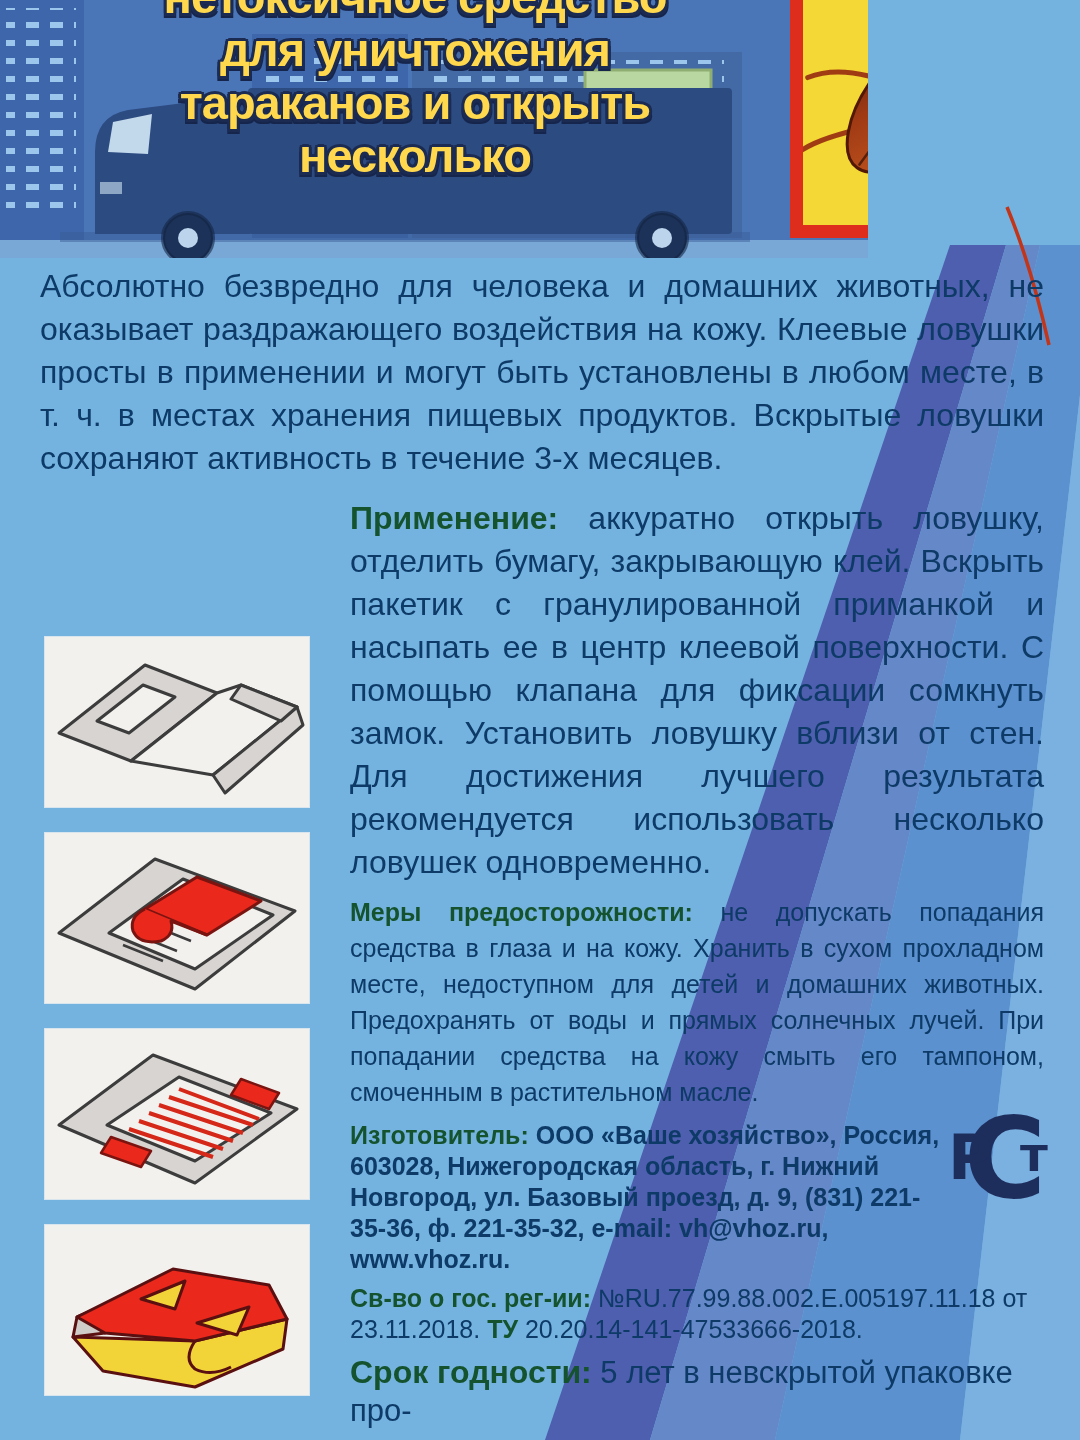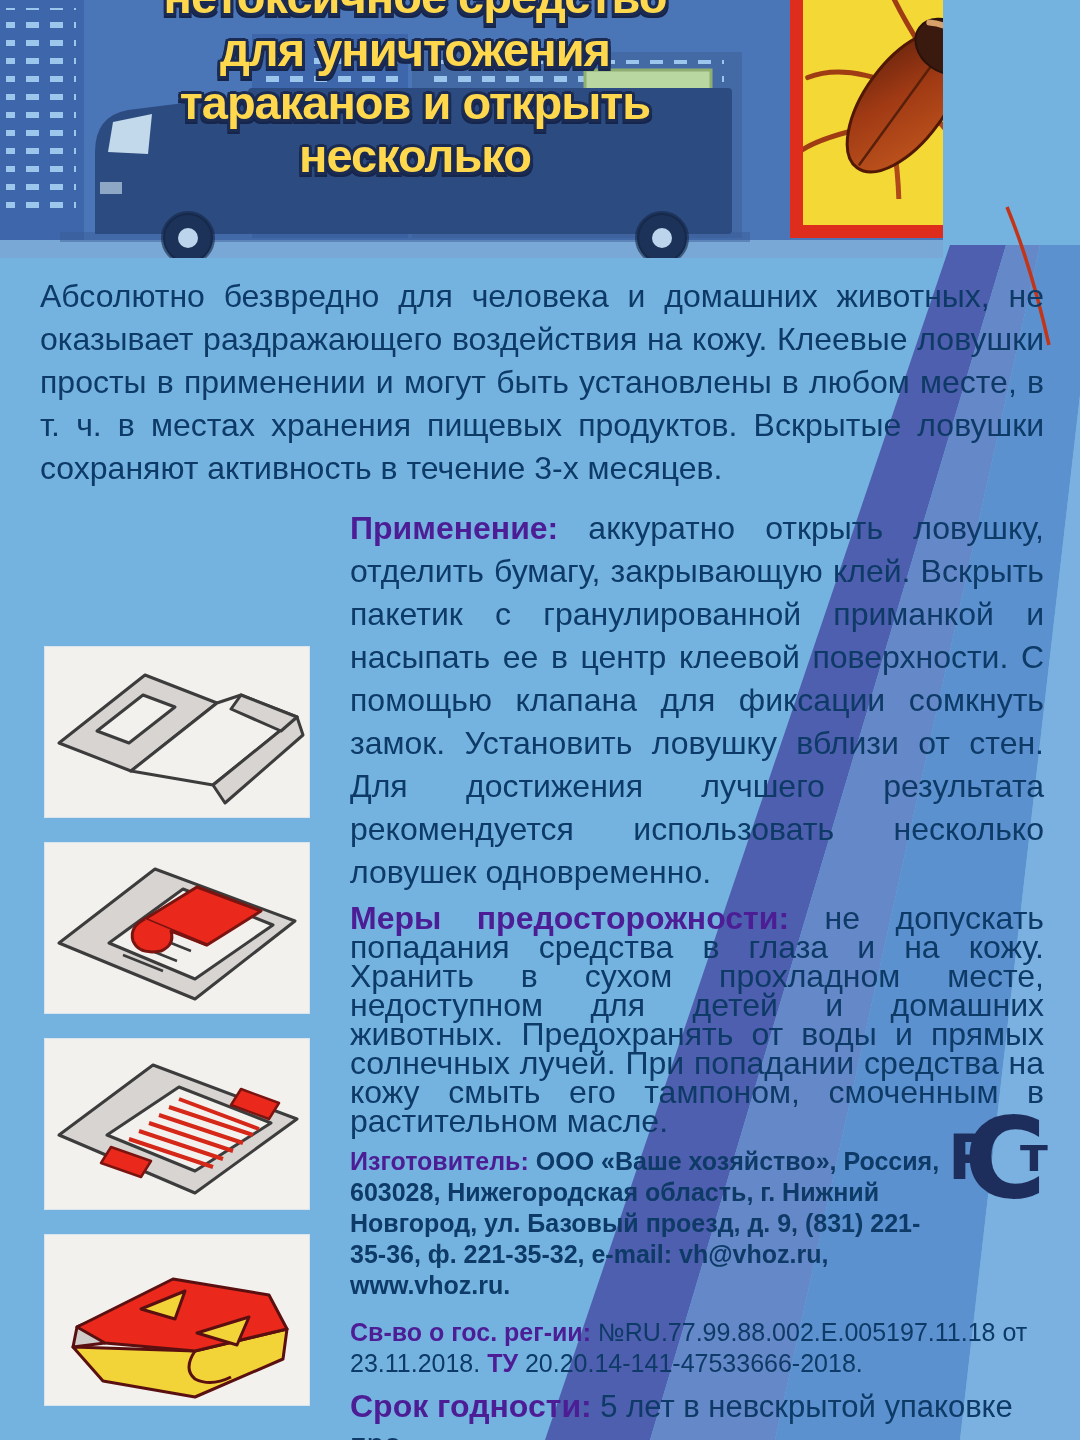--- a/index.html
+++ b/index.html
@@ -1,53 +1,53 @@
 <!DOCTYPE html>
 <html><head>
 <meta charset="utf-8">
 <style>
   html,body{margin:0;padding:0;}
   body{width:1080px;height:1440px;overflow:hidden;background:#74b3e0;
        font-family:"Liberation Sans",sans-serif;}
   .page{position:relative;width:1080px;height:1440px;overflow:hidden;}
 
   
-  .header{position:absolute;left:0;top:0;width:943px;height:258px;overflow:hidden;}
+  .header{position:absolute;left:0;top:0;width:868px;height:258px;overflow:hidden;}
   .header svg{display:block;}
   .headline{position:absolute;left:30px;top:-30px;width:770px;text-align:center;
     font-weight:bold;font-size:47px;line-height:53px;letter-spacing:-1px;
     color:#ffd84e;
     text-shadow:3px 0 0 #1b2b52,-3px 0 0 #1b2b52,0 3px 0 #1b2b52,0 -3px 0 #1b2b52,
       2.5px 2.5px 0 #1b2b52,-2.5px 2.5px 0 #1b2b52,2.5px -2.5px 0 #1b2b52,-2.5px -2.5px 0 #1b2b52,
       0 5px 0 #16254c,3px 5px 0 #16254c,-3px 5px 0 #16254c;}
   .roach-box{position:absolute;left:790px;top:-22px;width:241px;height:234px;
     background:#f4d835;border:13px solid #df2d1d;}
   .roach-box svg{display:block;}
 
   
   .body-area{position:absolute;left:0;top:258px;width:1080px;height:1182px;
     background:#74b3e0;}
   .stripes{position:absolute;left:0;top:-13px;width:1080px;height:1195px;}
   .antenna{position:absolute;left:985px;top:-55px;width:80px;height:150px;}
   .content{position:relative;z-index:2;padding:0 36px 0 40px;color:#0d3a66;}
 
   .big{font-size:32px;line-height:43px;text-align:justify;margin:0;}
-  .intro{margin-top:17px;}
+  .intro{margin-top:7px;}
   .app{margin-top:17px;}
-  b{color:#4c1d95;}
+  b{color:#14532d;}
 
   .figures{float:left;width:288px;margin:139px 22px 0 0;}
   .figbox{width:266px;height:172px;background:#f3f1ee;margin:0 0 24px 4px;
     border:1px solid #d8e4ee;box-sizing:border-box;}
   .figbox svg{display:block;}
 
-  .small{font-size:32px;line-height:29px;text-align:justify;margin:10px 0 0 0;}
+  .small{font-size:25px;line-height:36px;text-align:justify;margin:10px 0 0 0;}
   .tight{margin-top:2px;}
   .manuf{font-size:25px;line-height:31px;padding-right:104px;text-align:left;font-weight:bold;}
-  .reg{font-size:25px;line-height:31px;margin-top:16px;}
+  .reg{font-size:25px;line-height:31px;margin-top:8px;}
   .shelf{font-size:31px;line-height:38px;margin-top:8px;text-align:left;}
   .shelf b{font-size:32px;}
 
   .rst{position:absolute;right:22px;top:847px;z-index:3;}
 </style>
 </head>
 <body>
 
 <div class="page">
 

